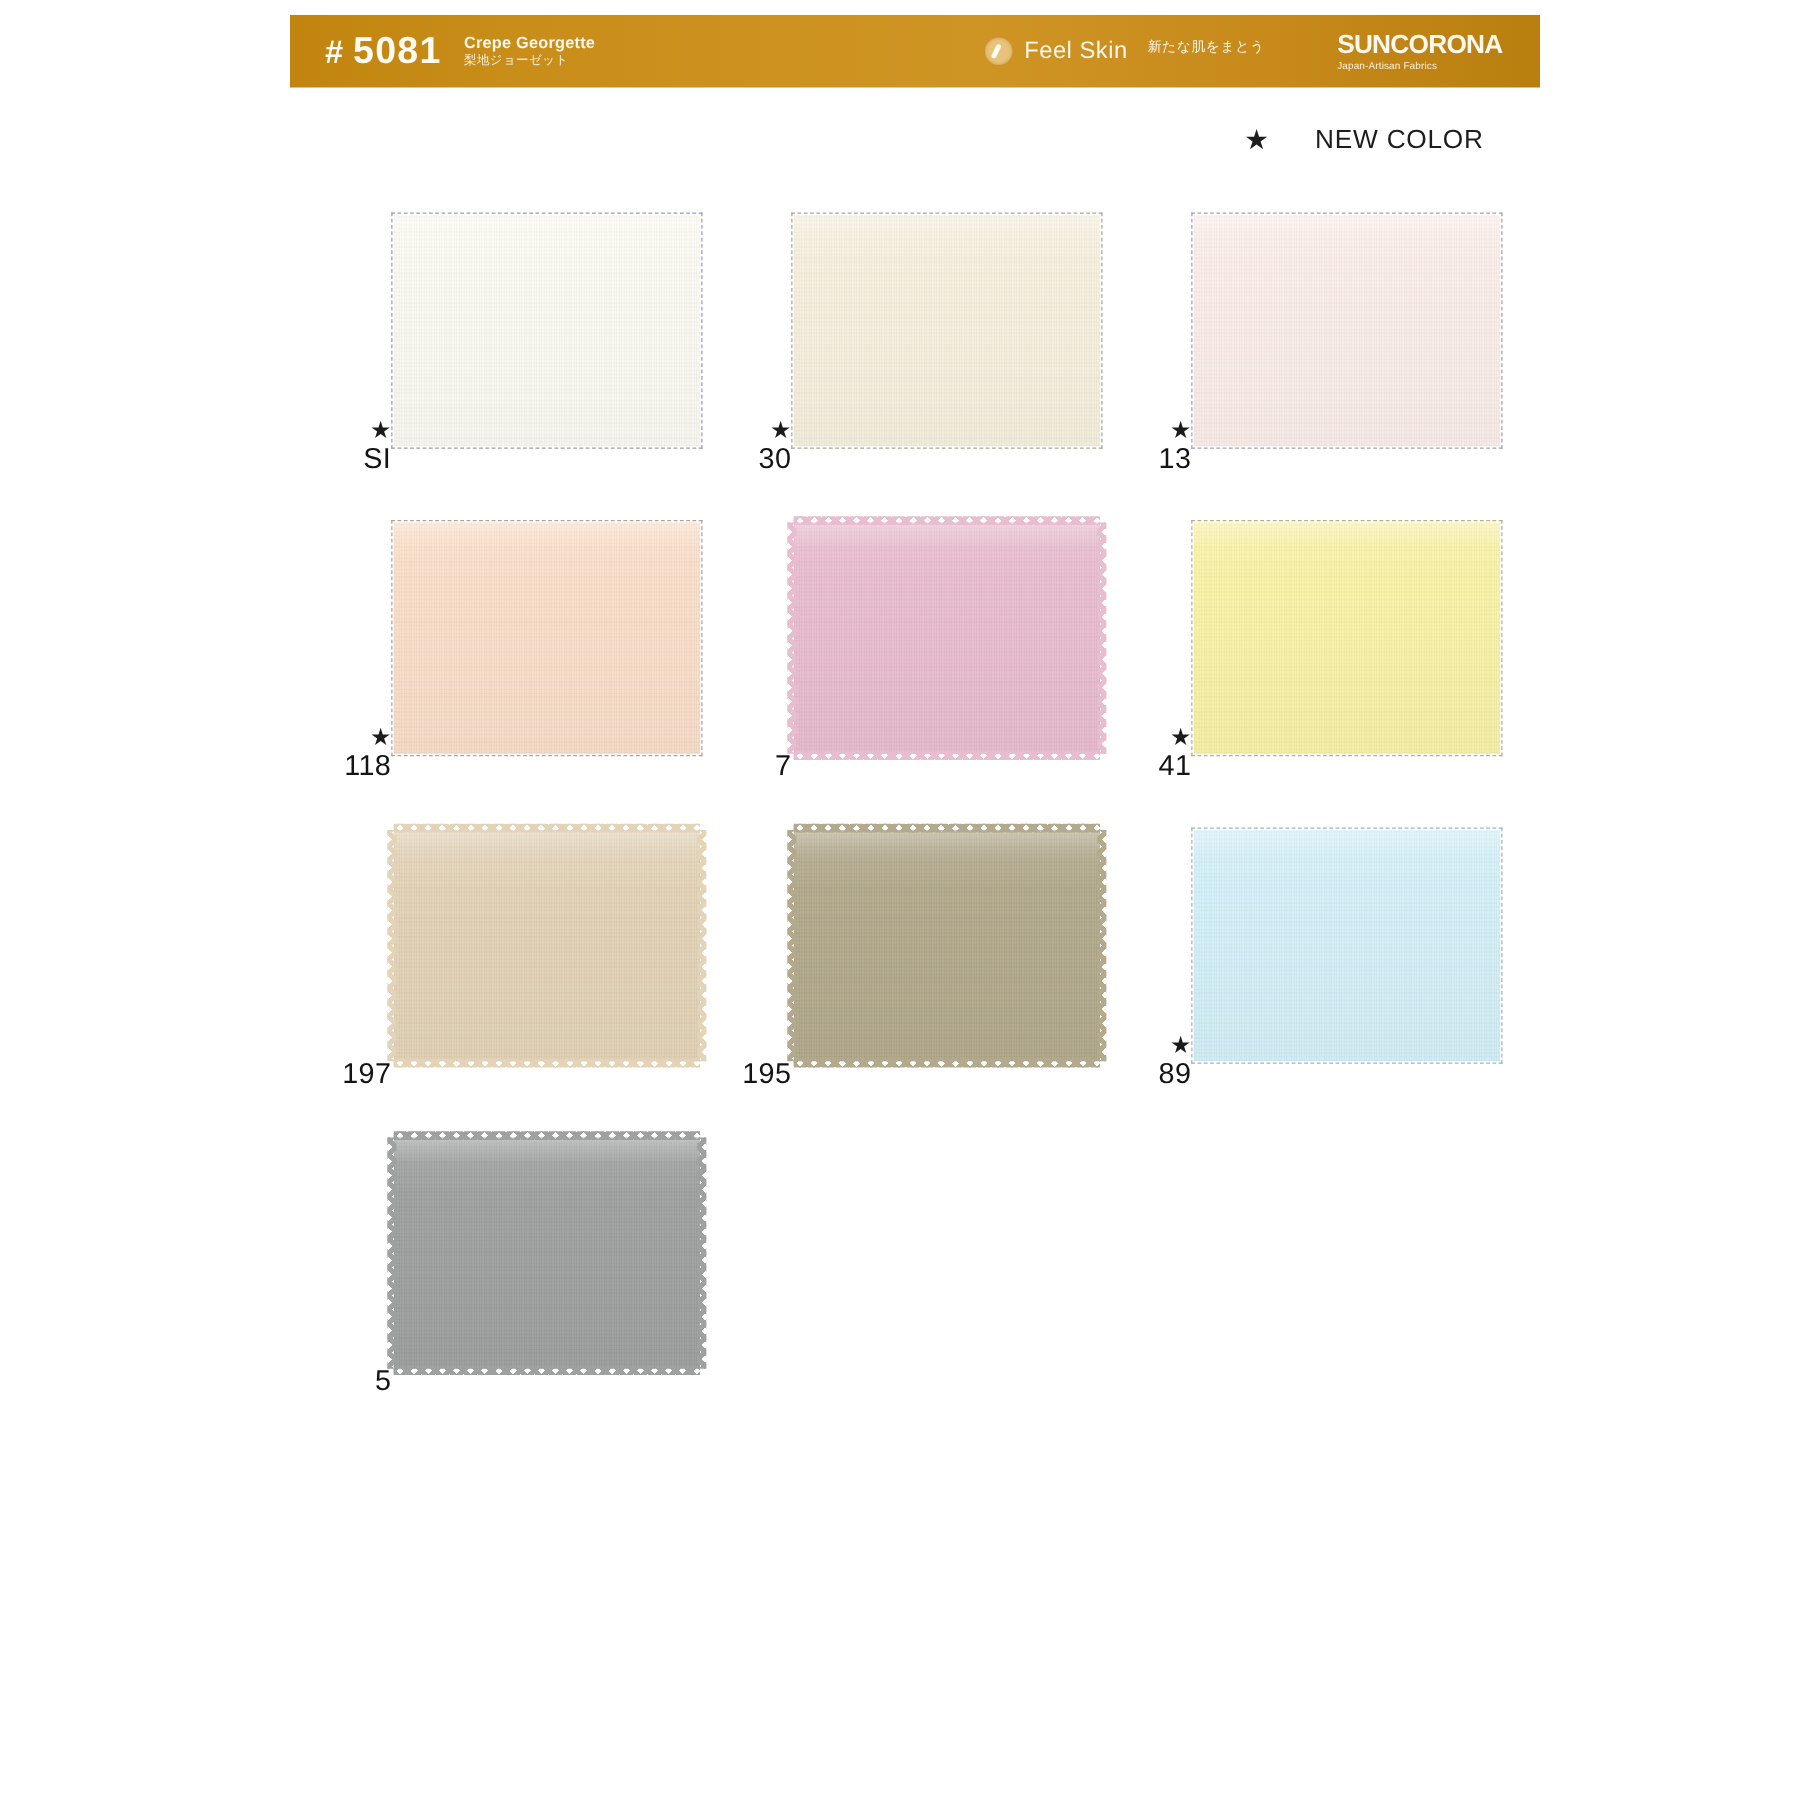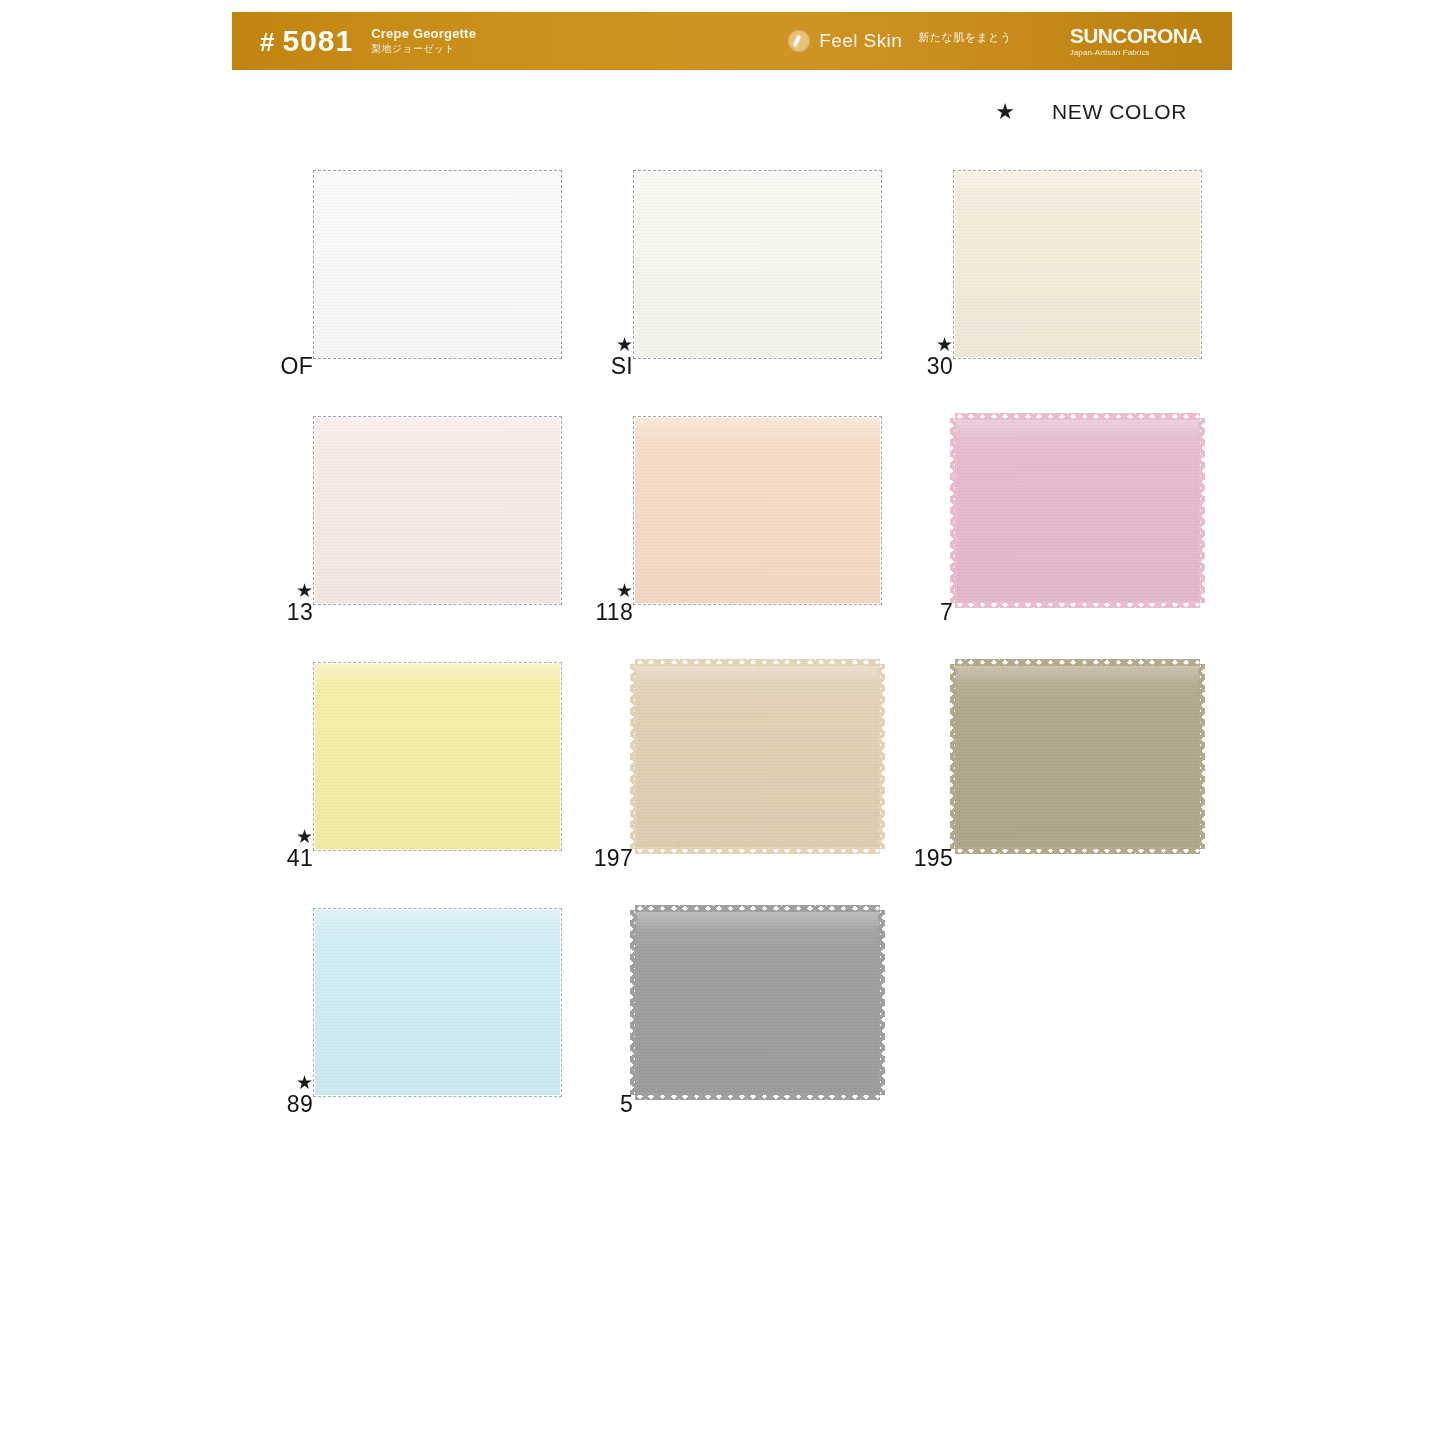--- a/index.html
+++ b/index.html
@@ -174,33 +174,20 @@
 </div>
 
 <div class="newcolor-legend">
   <span class="star">★</span>
   <span class="lbl">NEW COLOR</span>
 </div>
 
 <div class="grid" id="swatch-grid">
     <div class="cell">
       <div class="cell-label">
-        <span class="star" style="visibility: hidden;"></span>
-        <span class="code">OF</span>
-      </div>
-      <div class="swatch-wrap">
-        <div class="swatch" style="background: rgb(253, 253, 251);">
-          <div class="weave"></div>
-          <div class="sheen"></div>
-        </div>
-        <div class="edge-dashed" style="border-color: rgb(154, 156, 176);"></div>
-      </div>
-    </div>
-    <div class="cell">
-      <div class="cell-label">
         <span class="star">★</span>
         <span class="code">SI</span>
       </div>
       <div class="swatch-wrap">
         <div class="swatch" style="background: rgb(251, 250, 242);">
           <div class="weave"></div>
           <div class="sheen"></div>
         </div>
         <div class="edge-dashed" style="border-color: rgb(154, 156, 174);"></div>
       </div>

